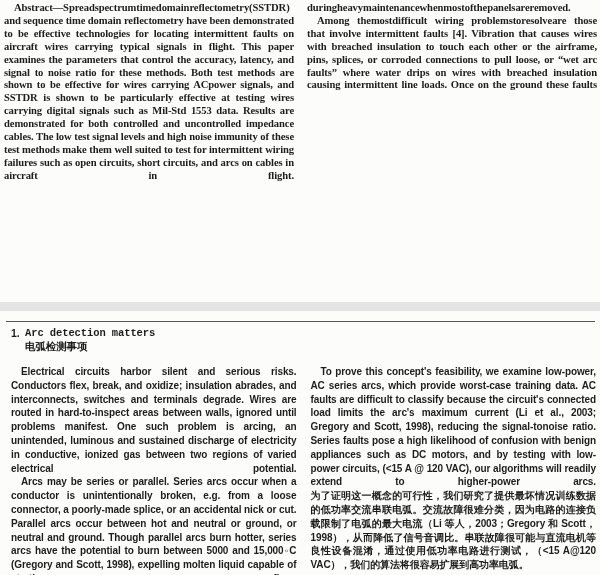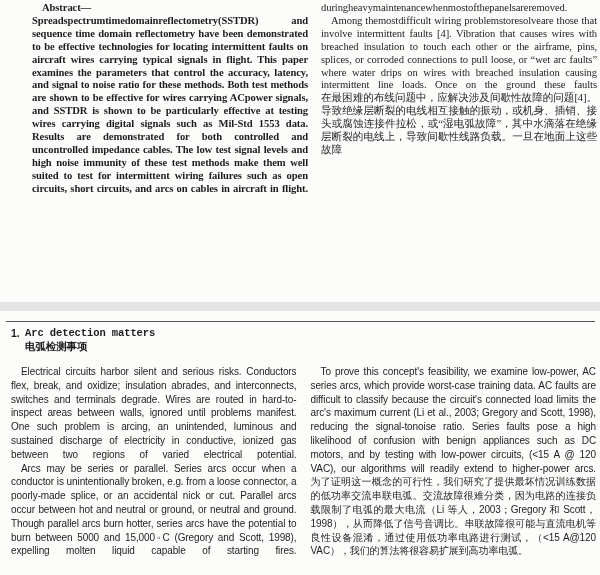--- a/index.html
+++ b/index.html
@@ -8,28 +8,27 @@
     width:600px;height:575px;
     background:#fcfcfb;
     overflow:hidden;
     color:#1d1d1d;
   }
   .top-cols{
     display:flex;gap:13px;
     padding:2px 3px 0 4px;
     height:301px;box-sizing:border-box;
     overflow:hidden;
-    margin-left:28px;
   }
   .col{flex:1;min-width:0;}
   .serif{
     font-family:"Liberation Serif","DejaVu Serif",serif;
     font-size:10.6px;line-height:12.9px;letter-spacing:-0.1px;
   }
-  .para{margin:0;text-align:justify;}
+  .para{margin:0;text-align:justify;font-weight:bold;}
   .abstract{font-weight:700;}
   .en{display:block;text-align:justify;text-align-last:justify;}
   .zh{display:block;text-align:justify;}
   .ind{text-indent:10px;}
   .band{height:9px;background:#e4e4e4;margin-top:1px;}
   .rule{border-top:1.5px solid #565656;margin:10px 5px 0 6px;height:0;}
   .bottom{padding:4px 4px 0 4px;}
   .sans{
     font-family:"Liberation Sans","DejaVu Sans",sans-serif;
     font-size:10px;line-height:13.8px;letter-spacing:-0.1px;
@@ -52,21 +51,20 @@
       <p class="para abstract">
         <span class="en ind">Abstract—Spreadspectrumtimedomainreflectometry(SSTDR) and sequence time domain reflectometry have been demonstrated to be effective technologies for locating intermittent faults on aircraft wires carrying typical signals in flight. This paper examines the parameters that control the accuracy, latency, and signal to noise ratio for these methods. Both test methods are shown to be effective for wires carrying ACpower signals, and SSTDR is shown to be particularly effective at testing wires carrying digital signals such as Mil-Std 1553 data. Results are demonstrated for both controlled and uncontrolled impedance cables. The low test signal levels and high noise immunity of these test methods make them well suited to test for intermittent wiring failures such as open circuits, short circuits, and arcs on cables in aircraft in flight.</span>
       </p>
     </div>
     <div class="col serif">
       <p class="para">
         <span class="en">duringheavymaintenancewhenmostofthepanelsareremoved.</span>
       </p>
       <p class="para">
         <span class="en ind">Among themostdifficult wiring problemstoresolveare those that involve intermittent faults [4]. Vibration that causes wires with breached insulation to touch each other or the airframe, pins, splices, or corroded connections to pull loose, or “wet arc faults” where water drips on wires with breached insulation causing intermittent line loads. Once on the ground these faults</span>
-        <span class="zh">在最困难的布线问题中，应解决涉及间歇性故障的问题[4]。导致绝缘层断裂的电线相互接触的振动，或机身、插销、接头或腐蚀连接件拉松，或“湿电弧故障”，其中水滴落在绝缘层断裂的电线上，导致间歇性线路负载。一旦在地面上这些故障</span>
       </p>
     </div>
   </div>
 
   <div class="band"></div>
   <div class="rule"></div>
 
   <div class="bottom sans">
     <div class="heading">
       <span class="hnum">1.</span>

